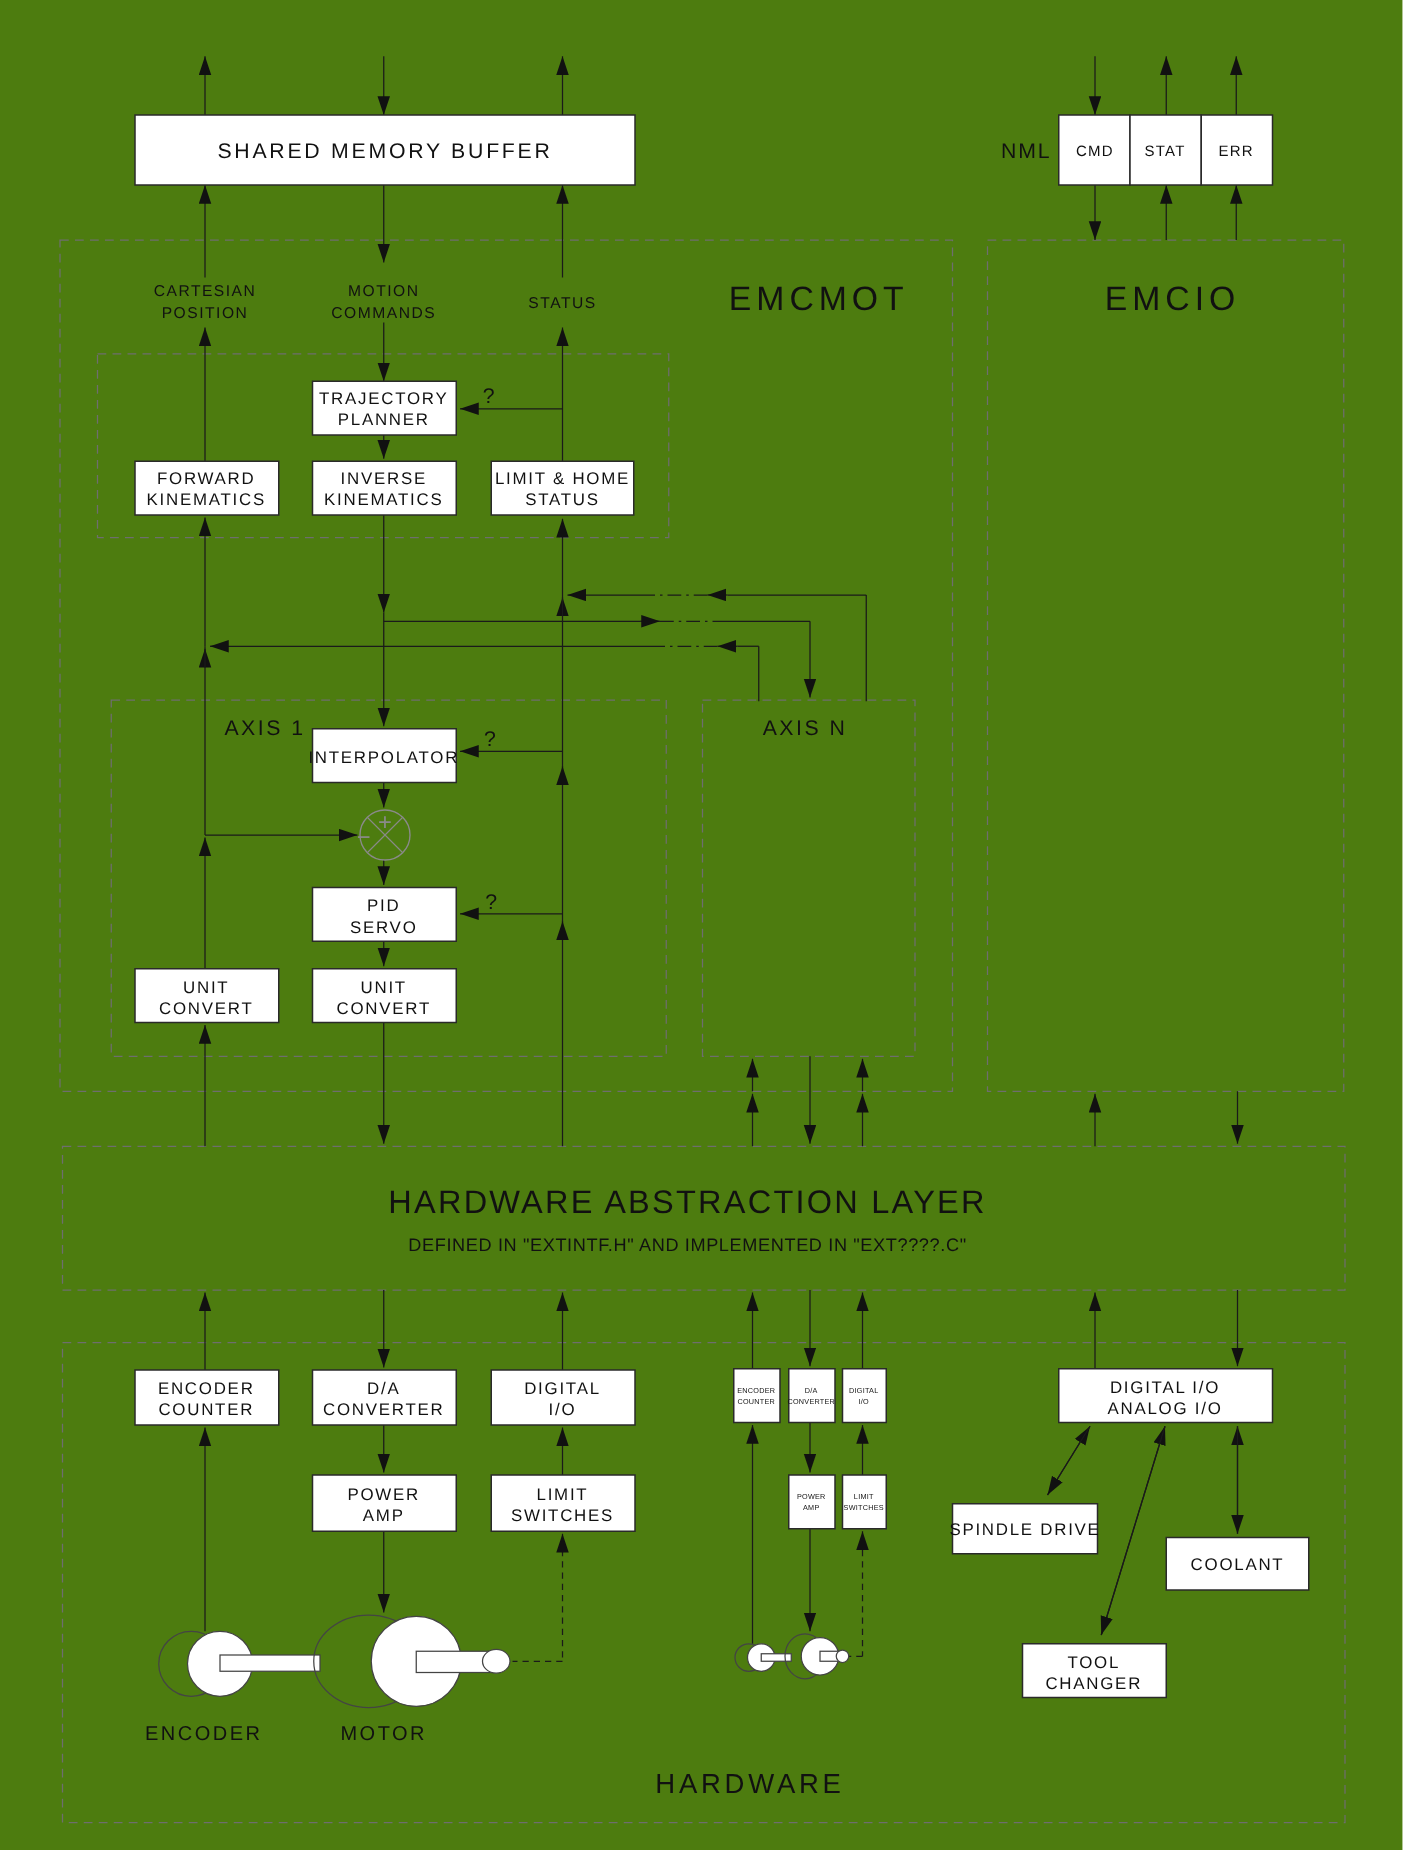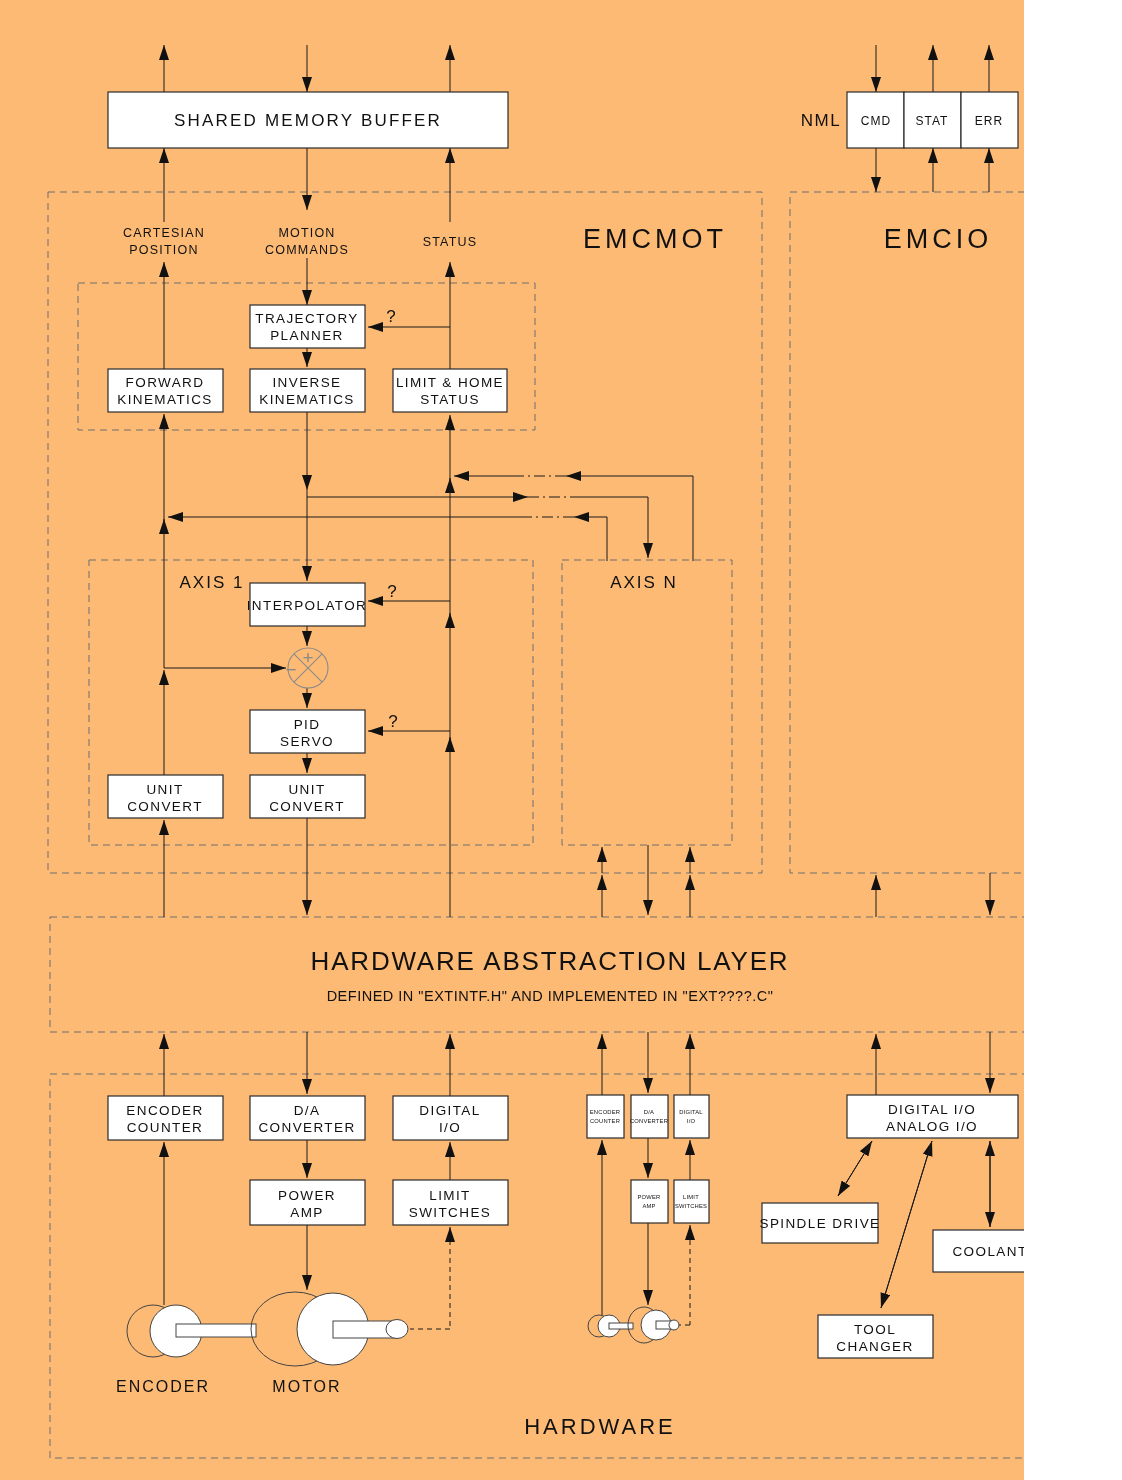--- a/index.html
+++ b/index.html
@@ -1,16 +1,16 @@
 <!DOCTYPE html>
 <html><head>
 <meta charset="utf-8">
 <style>
   html,body{margin:0;padding:0;background:#ffffff;}
-  #stage{position:relative;width:1024px;height:1480px;background:#fdba74;overflow:hidden;}
+  #stage{position:relative;width:1122px;height:1480px;background:#4d7c0f;overflow:hidden;}
   svg{display:block;}
   text{font-family:"Liberation Sans","DejaVu Sans",sans-serif;fill:#111;}
   .t-box{font-size:13.5px;letter-spacing:1.4px;text-anchor:middle;}
   .t-sig{font-size:12.5px;letter-spacing:1.2px;text-anchor:middle;}
   .t-big{font-size:27px;letter-spacing:4px;text-anchor:middle;}
   .t-axis{font-size:17px;letter-spacing:2px;text-anchor:middle;}
   .t-smb{font-size:17px;letter-spacing:2.2px;text-anchor:middle;}
   .t-nml{font-size:17px;letter-spacing:1.5px;text-anchor:middle;}
   .t-ch{font-size:12px;letter-spacing:1px;text-anchor:middle;}
   .t-hal{font-size:26px;letter-spacing:1.8px;text-anchor:middle;}

